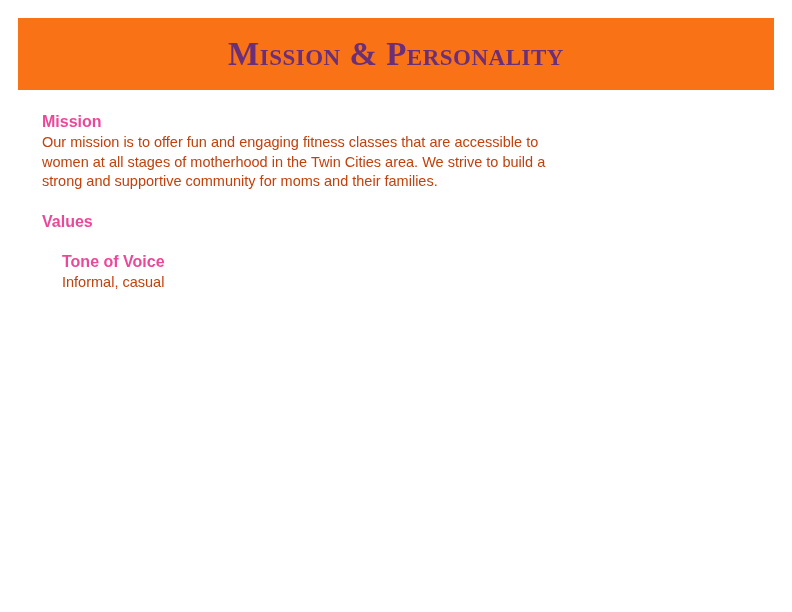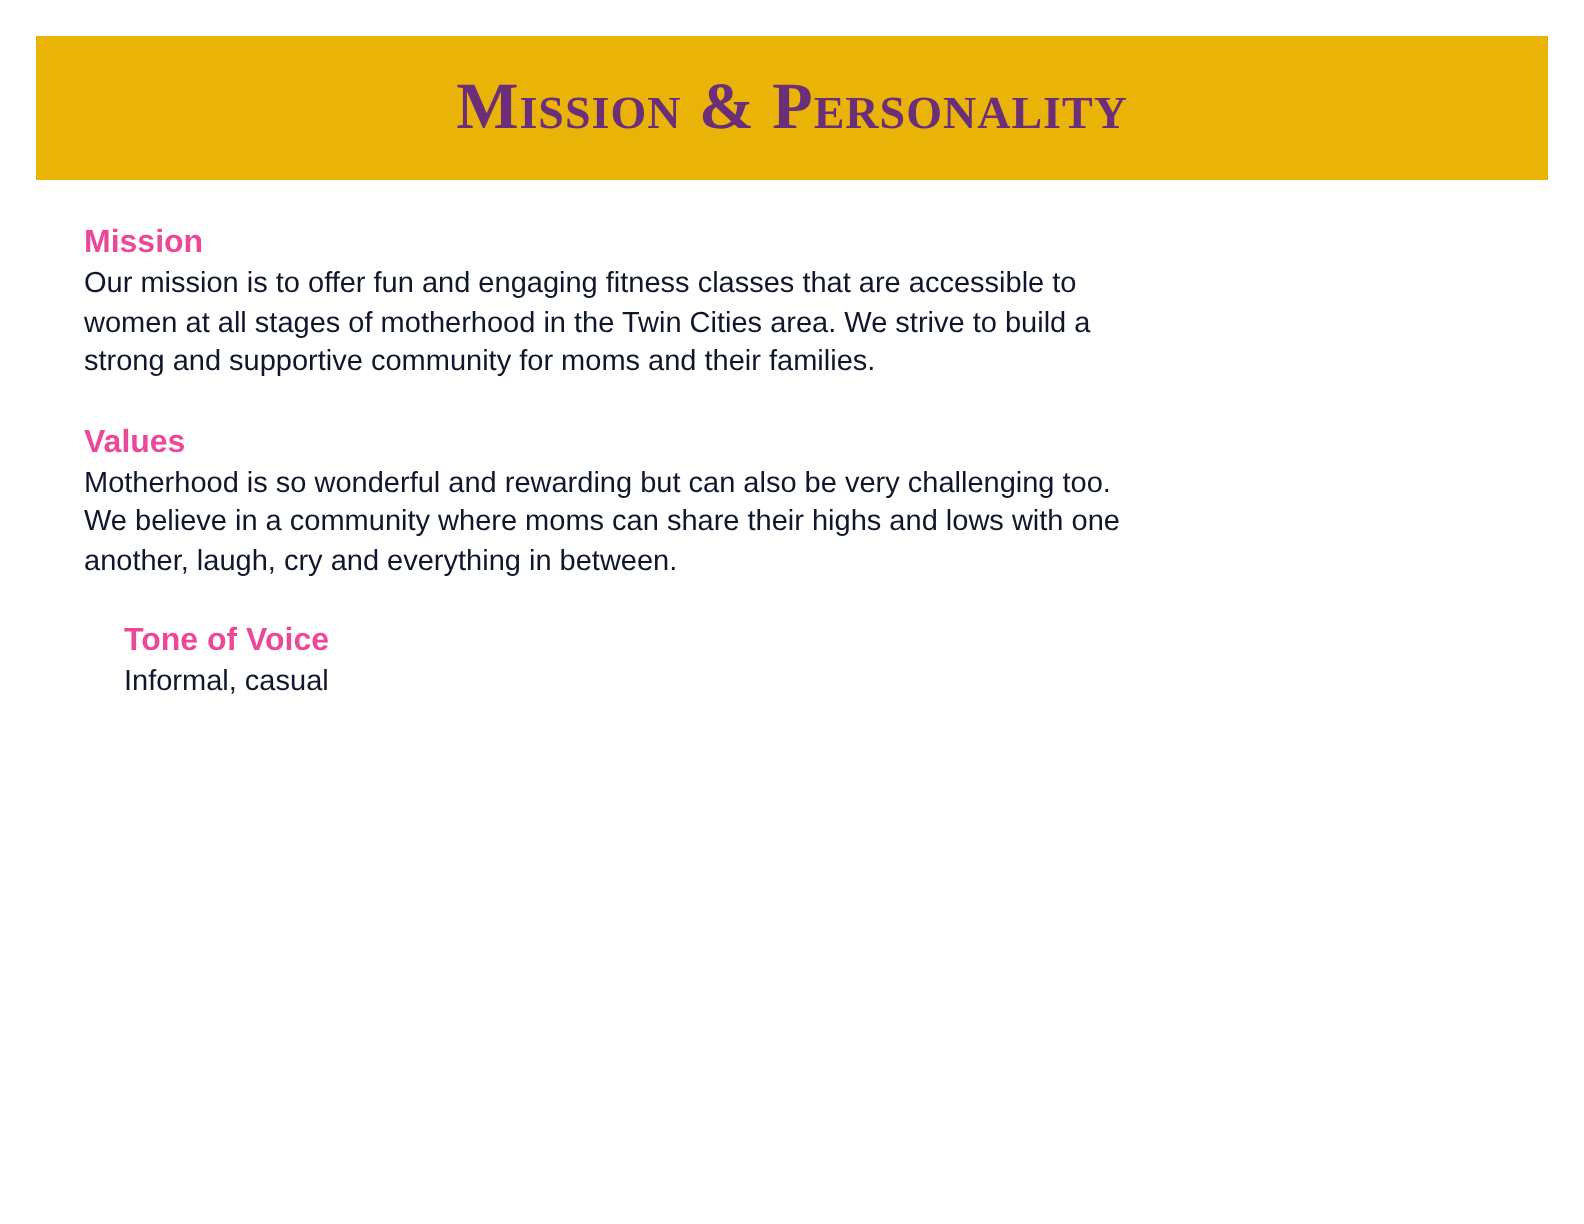--- a/index.html
+++ b/index.html
@@ -18,21 +18,21 @@
     width: 792px;
     height: 612px;
     background: #ffffff;
   }
   .title-band {
     position: absolute;
     left: 18px;
     top: 18px;
     width: 756px;
     height: 72px;
-    background: #eab308;
+    background: #f97316;
   }
   .title-text {
     position: absolute;
     left: 0;
     top: 0;
     width: 756px;
     height: 72px;
     display: flex;
     align-items: center;
     justify-content: center;
@@ -57,21 +57,21 @@
     margin-left: 20px;
   }
   .section-heading {
     color: #ec4899;
     font-size: 16px;
     font-weight: bold;
     line-height: 20px;
     margin: 0 0 1px 0;
   }
   .section-body {
-    color: #0f172a;
+    color: #c2410c;
     font-size: 14.5px;
     line-height: 19.5px;
     margin: 0;
   }
 </style>
 </head>
 <body>
 
 <div class="slide">
 
@@ -81,21 +81,20 @@
 
   <div class="body-area">
 
     <div class="section">
       <p class="section-heading">Mission</p>
       <p class="section-body">Our mission is to offer fun and engaging fitness classes that are accessible to women at all stages of motherhood in the Twin Cities area. We strive to build a strong and supportive community for moms and their families.</p>
     </div>
 
     <div class="section">
       <p class="section-heading">Values</p>
-      <p class="section-body">Motherhood is so wonderful and rewarding but can also be very challenging too. We believe in a community where moms can share their highs and lows with one another, laugh, cry and everything in between.</p>
     </div>
 
     <div class="section">
     </div>
 
     <div class="section">
       <p class="section-heading">Tone of Voice</p>
       <p class="section-body">Informal, casual</p>
     </div>
 

